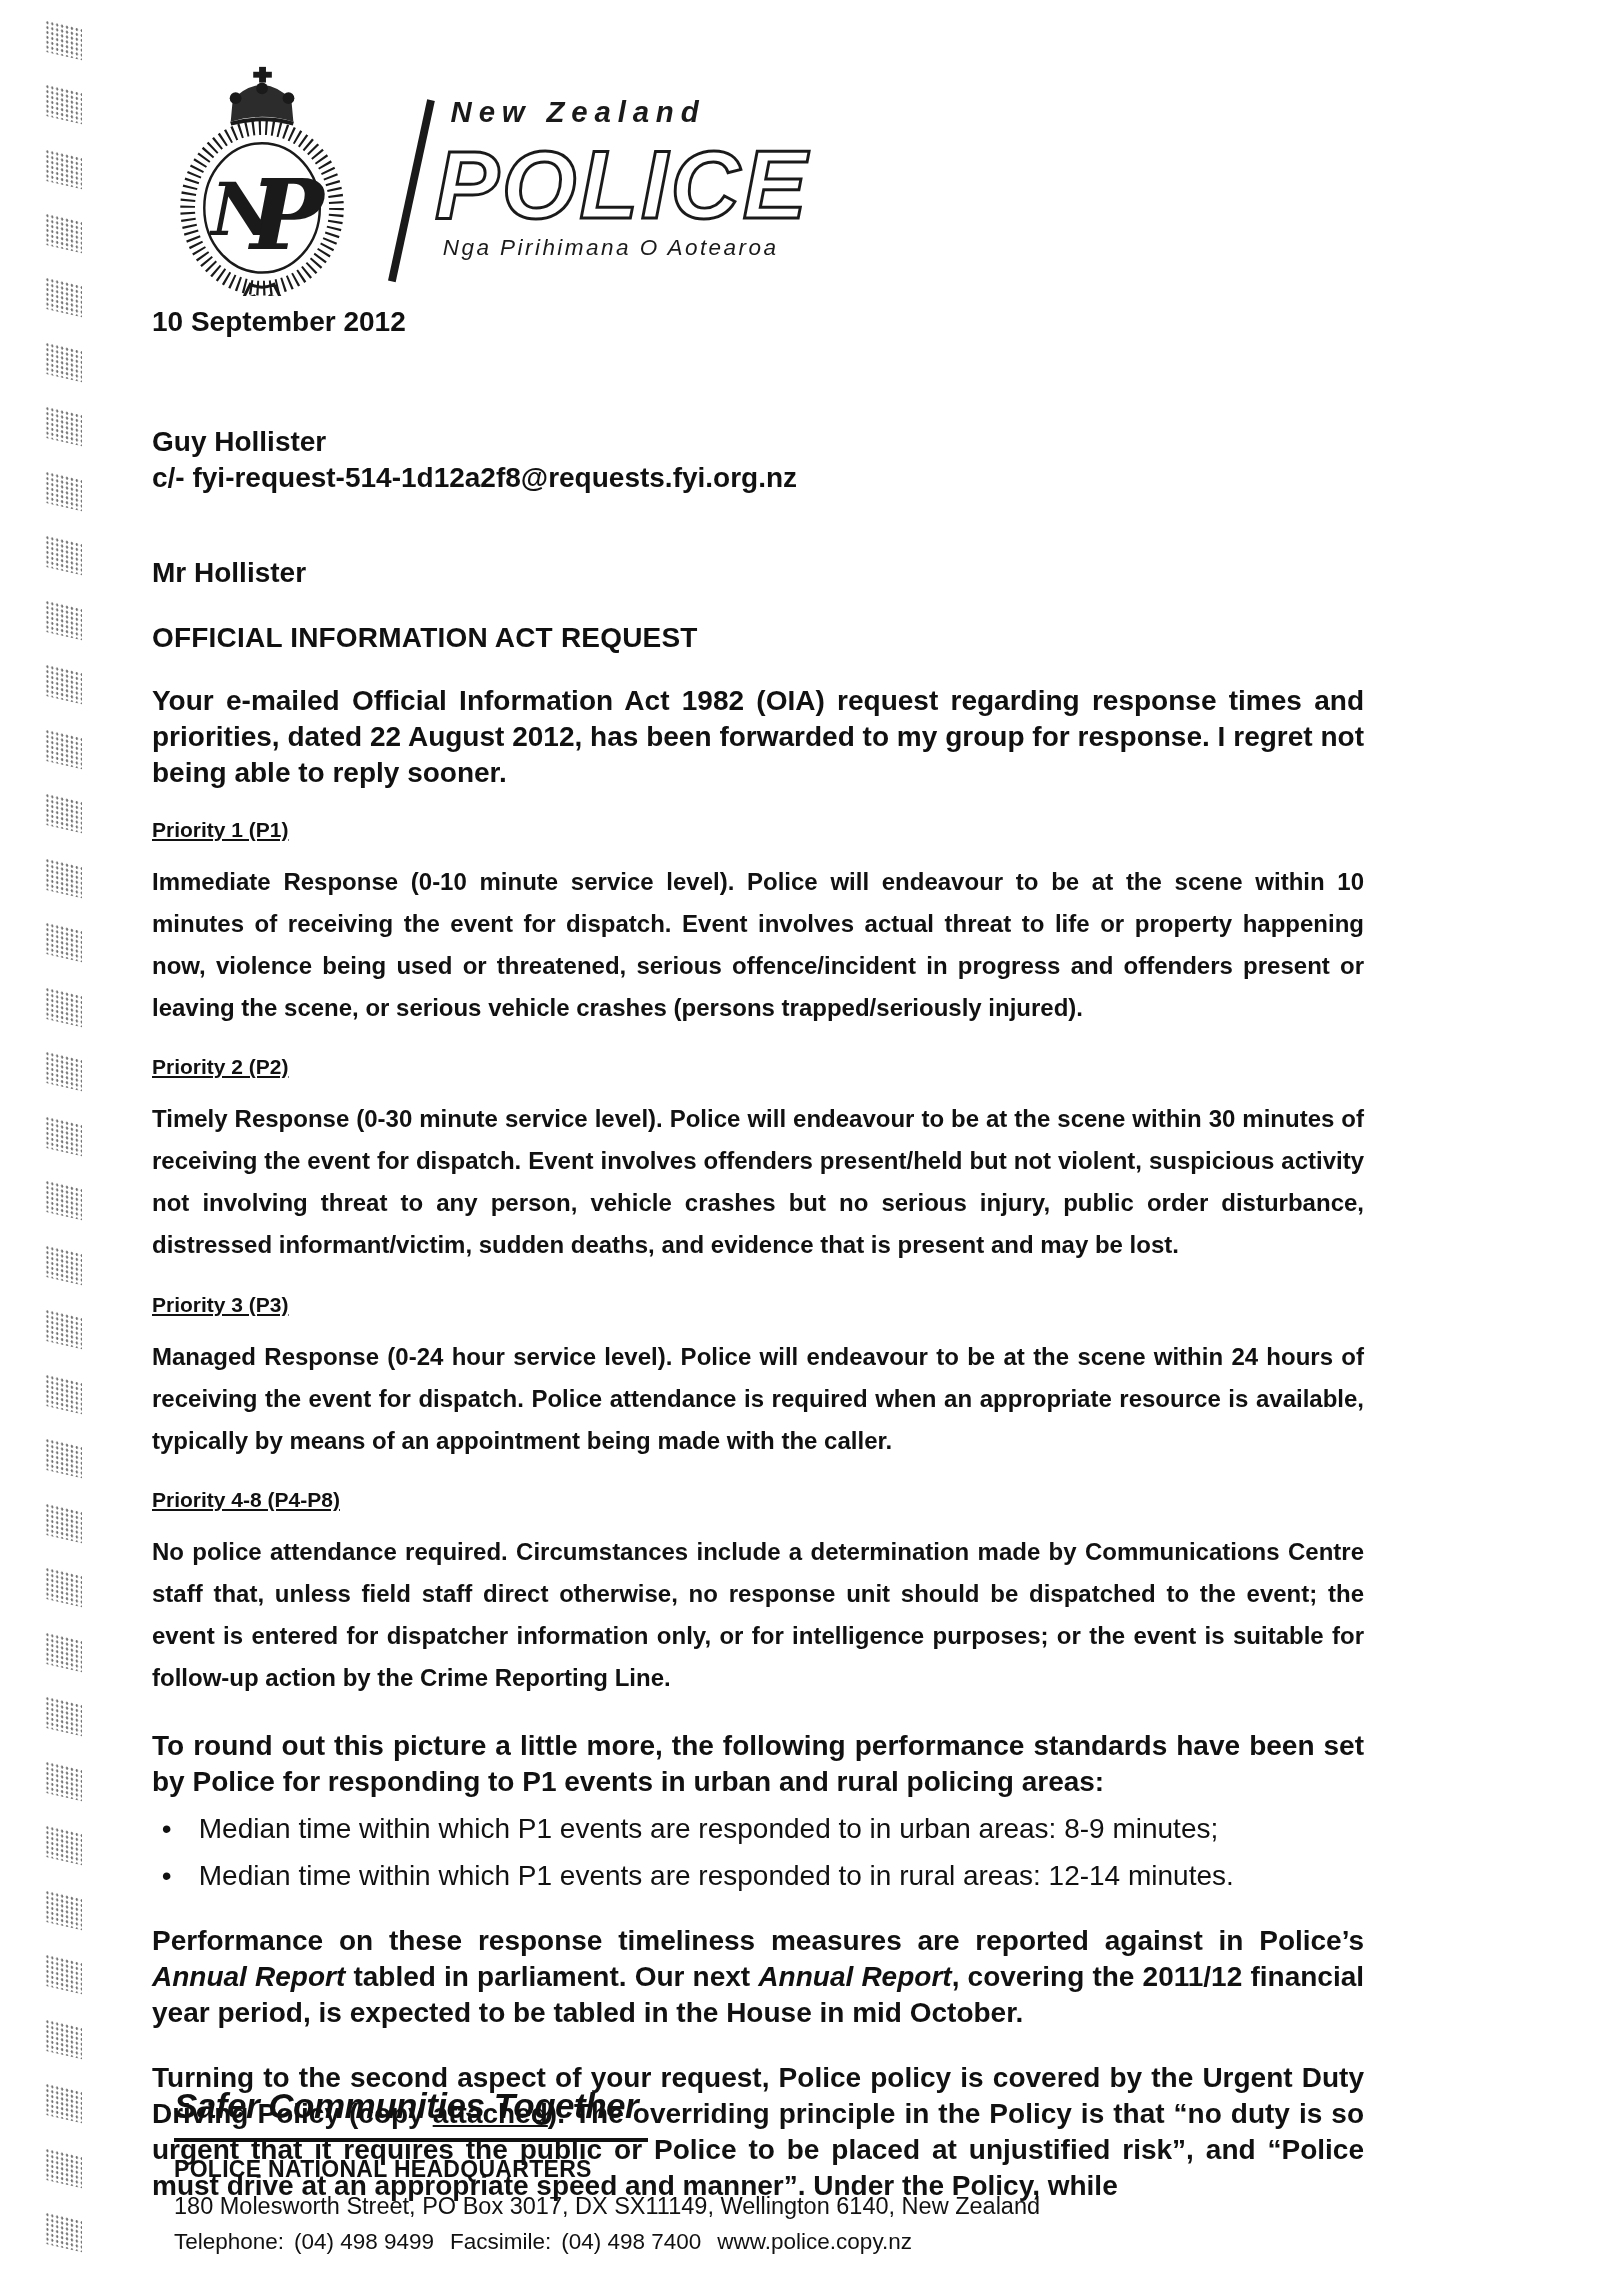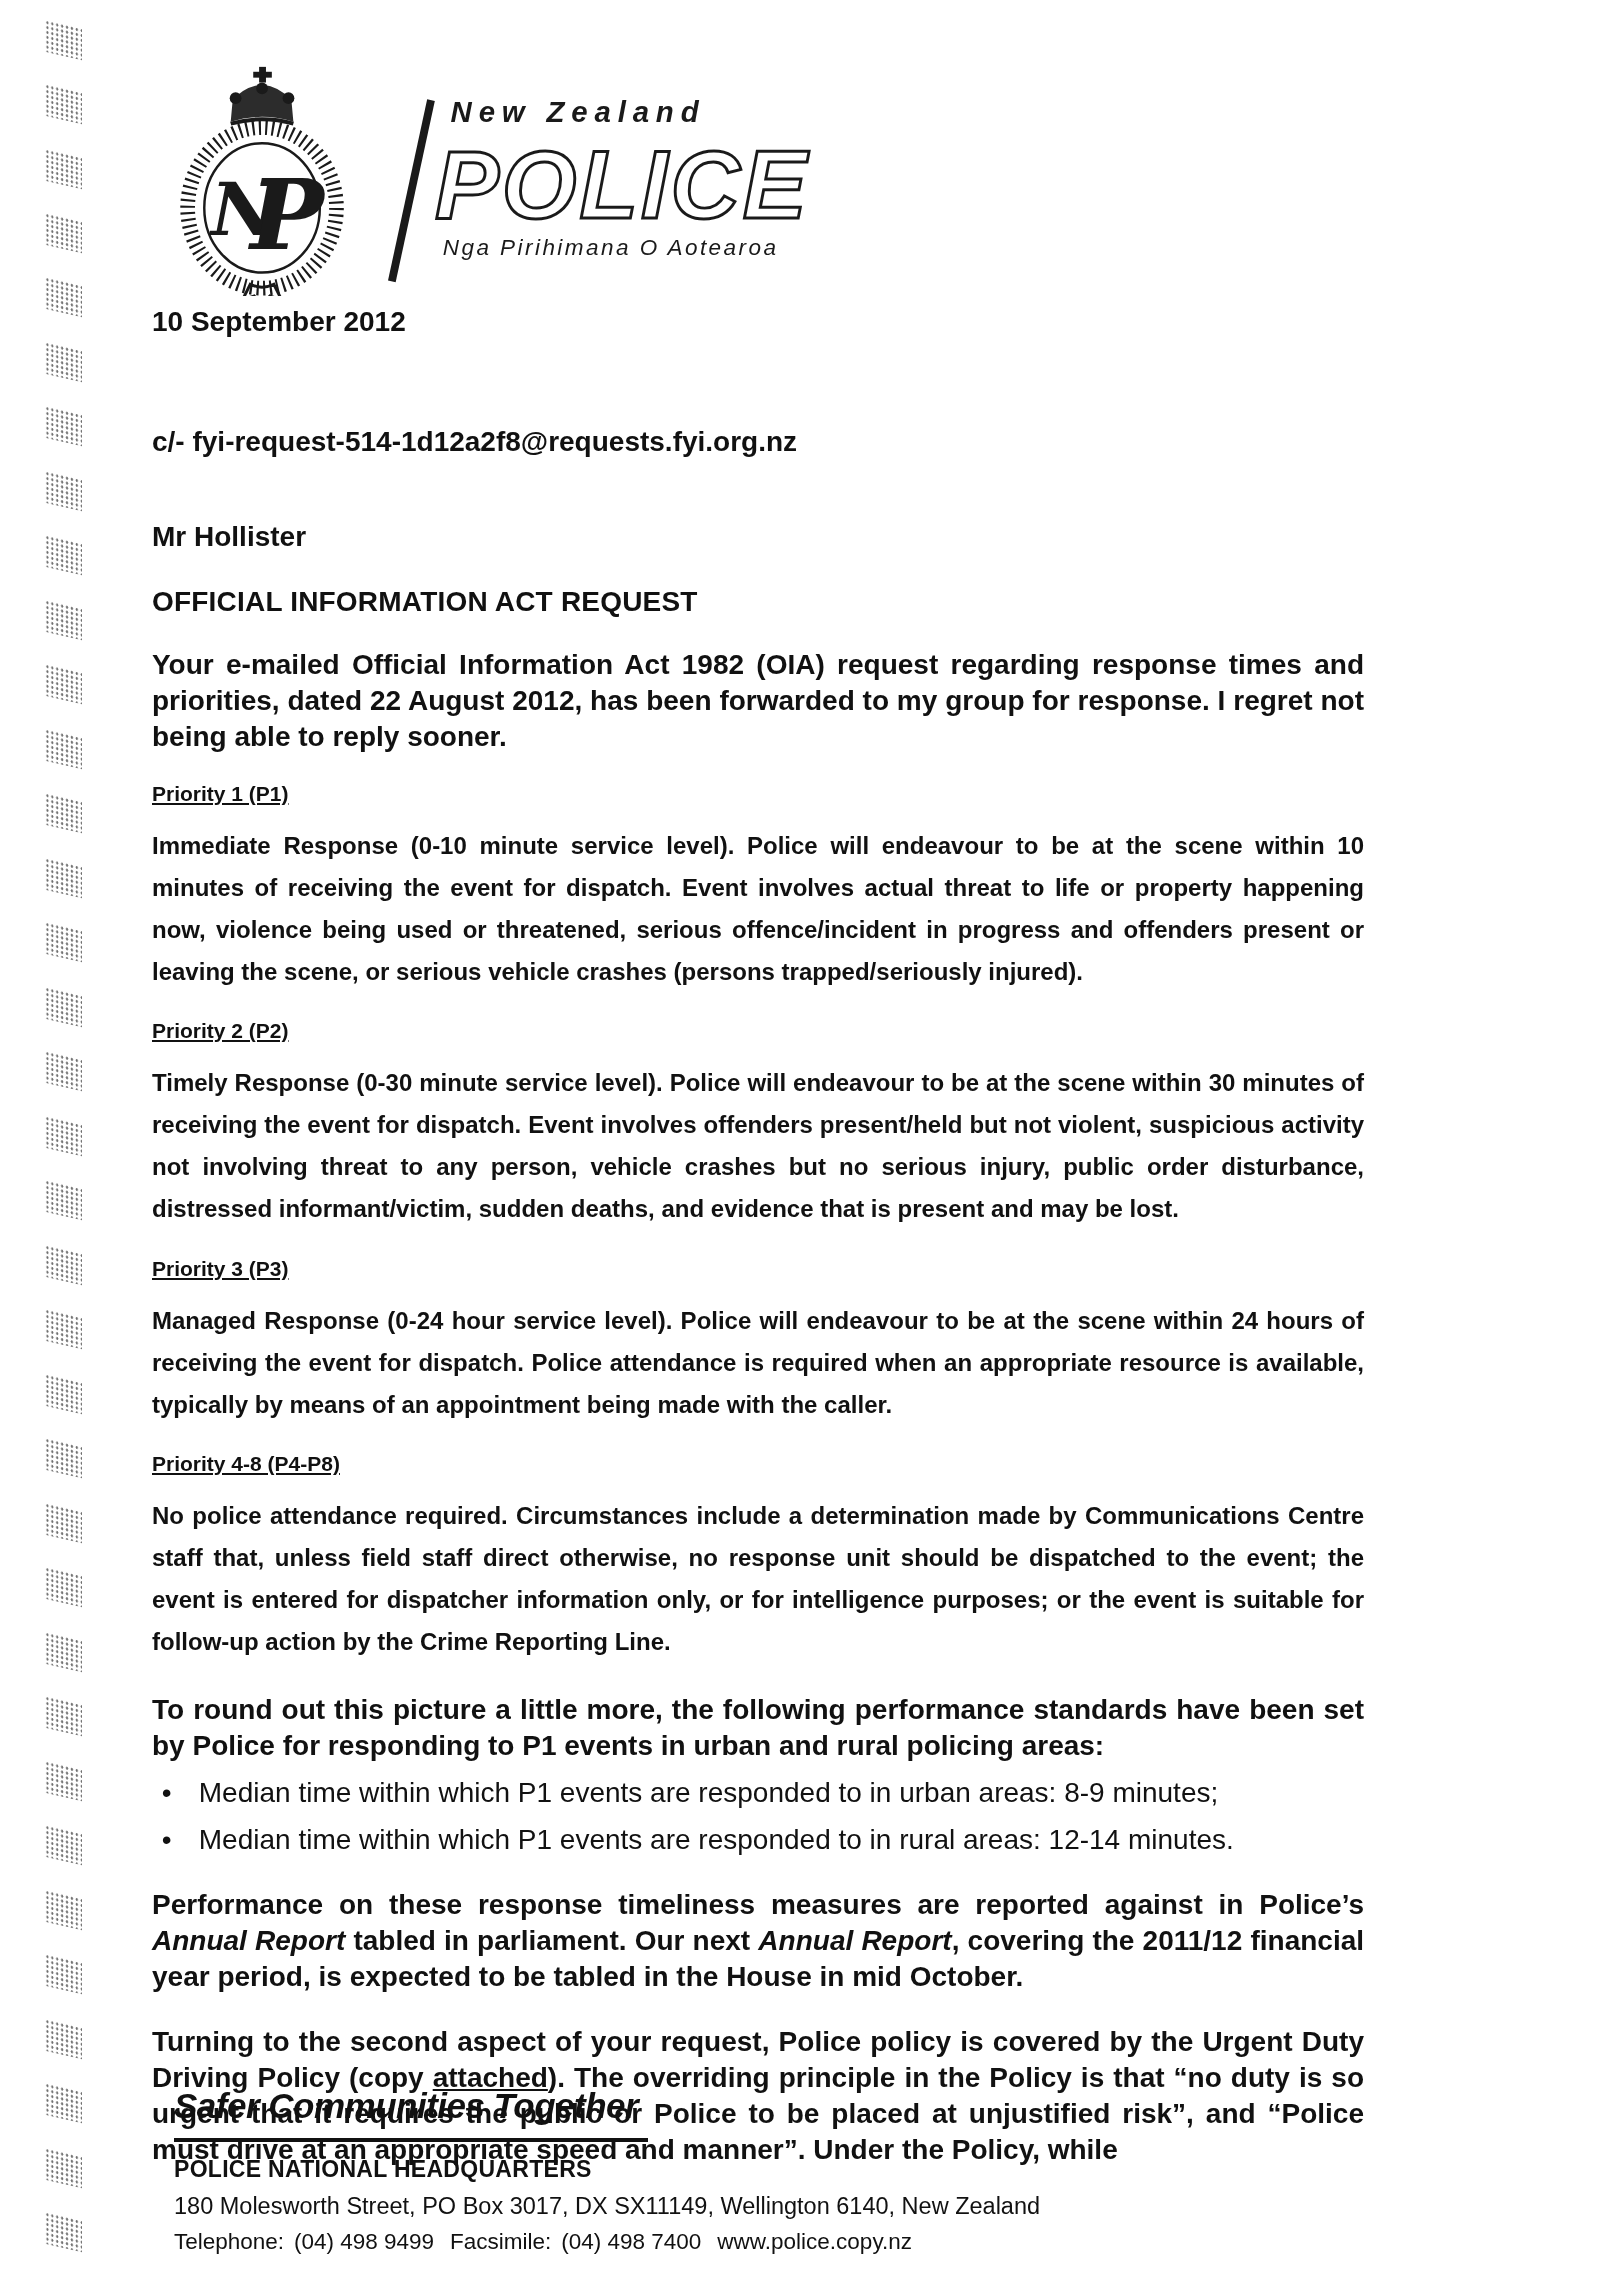--- a/index.html
+++ b/index.html
@@ -131,20 +131,21 @@
         <text x="70" y="198" font-size="23" font-style="italic" letter-spacing="2.5" fill="#1a1a1a">Nga Pirihimana O Aotearoa</text>
       </svg>
     </div>
   </div>
 
   <div class="letter-body">
 
     <p class="date">10 September 2012</p>
 
     <div class="recipient">
+      <p>Guy Hollister</p>
       <p>c/-  fyi-request-514-1d12a2f8@requests.fyi.org.nz</p>
     </div>
 
     <p class="salutation">Mr Hollister</p>
 
     <p class="subject">OFFICIAL INFORMATION ACT REQUEST</p>
 
     <p class="para">Your e-mailed Official Information Act 1982 (OIA) request regarding response times and priorities, dated 22 August 2012, has been forwarded to my group for response. I regret not being able to reply sooner.</p>
 
 

